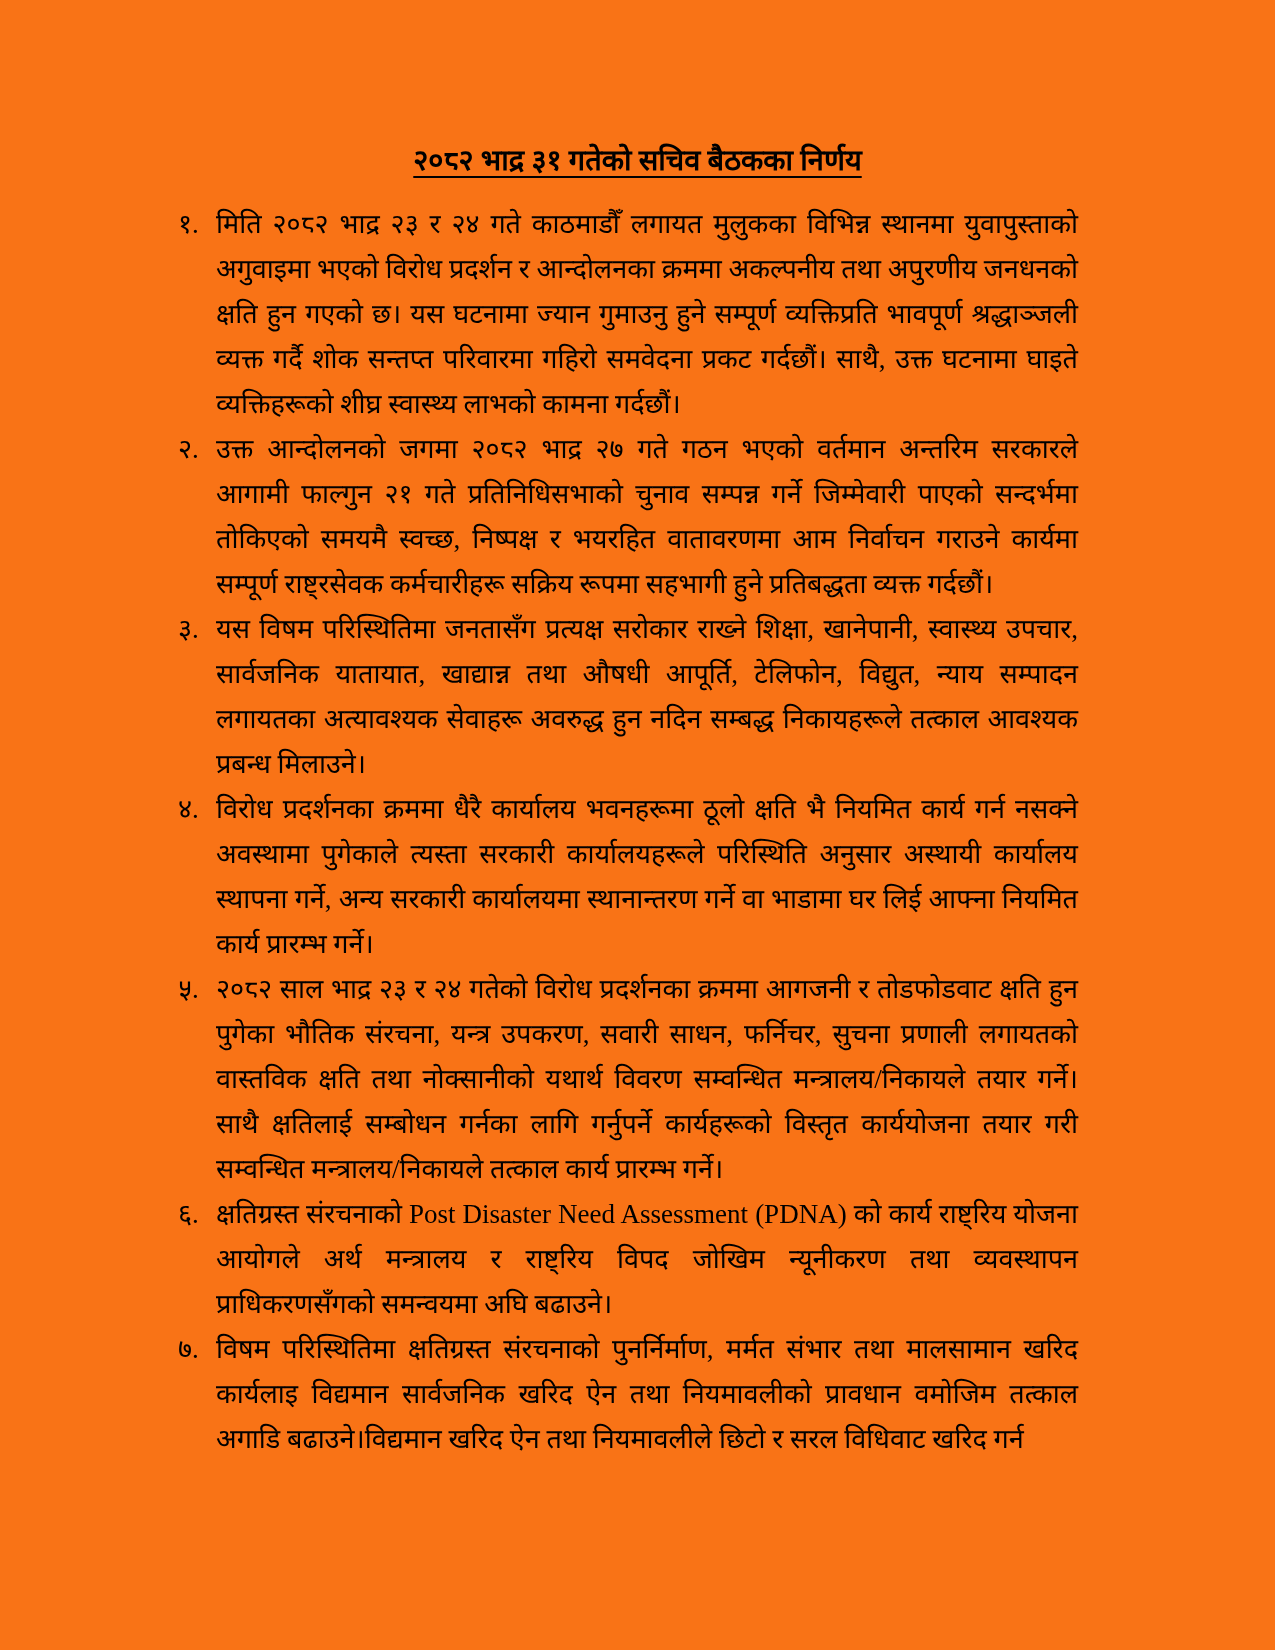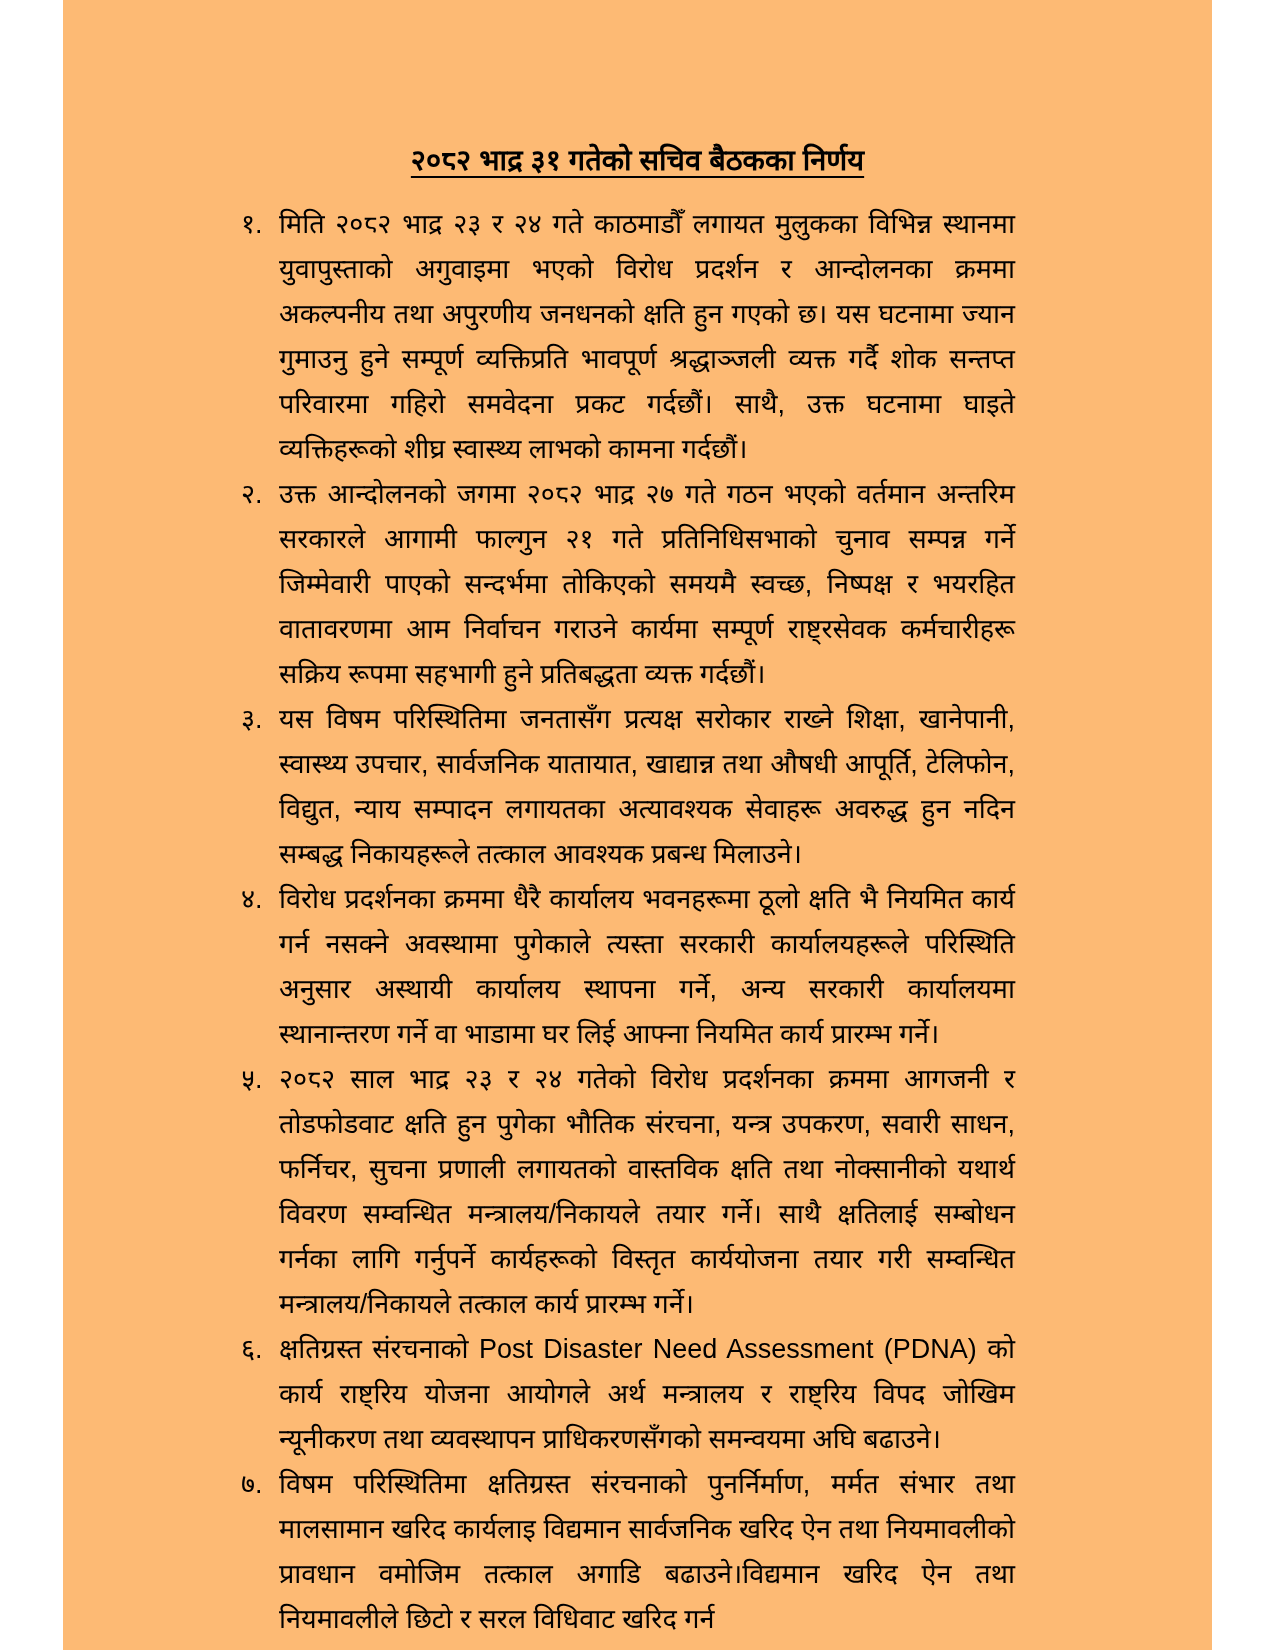--- a/index.html
+++ b/index.html
@@ -2,26 +2,26 @@
 <html lang="ne"><head>
 <meta charset="utf-8">
 <style>
   html, body {
     margin: 0;
     padding: 0;
     background: #ffffff;
   }
   .page {
     position: relative;
-    width: 1149px;
+    width: 1275px;
     height: 1650px;
     margin: 0 auto;
-    background: #fdba74;
+    background: #f97316;
     color: #000000;
-    font-family: Liberation Sans, sans-serif;
+    font-family: Liberation Serif, serif;
     overflow: hidden;
     box-sizing: border-box;
   }
   .title {
     margin: 0;
     padding-top: 140px;
     text-align: center;
     font-size: 29px;
     line-height: 40px;
     font-weight: bold;

